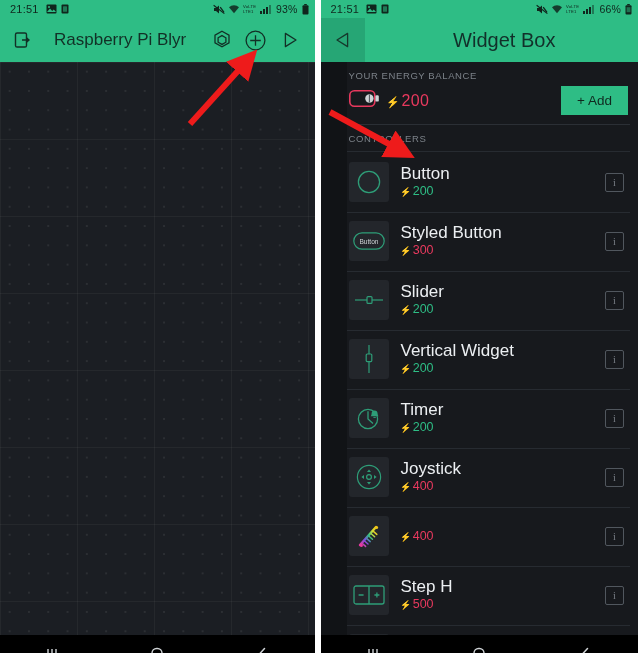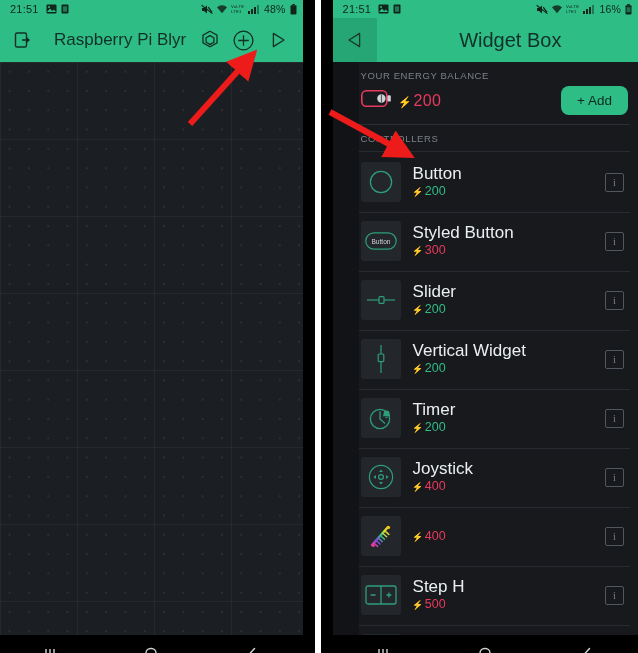--- a/index.html
+++ b/index.html
@@ -12,21 +12,20 @@
     height: 653px;
     font-family: "Liberation Sans", sans-serif;
     overflow: hidden;
   }
   #root {
     position: relative;
     width: 638px;
     height: 653px;
     display: flex;
     background: #000;
-    gap: 12px;
   }
 
   
   .panel {
     position: relative;
     width: 319px;
     height: 653px;
     overflow: hidden;
     background: #1a1d22;
   }
@@ -155,21 +154,21 @@
     display: flex;
     align-items: baseline;
   }
   .bolt { font-size: 11px; margin-right: 1px; }
   .bal-spacer { flex: 1; }
   .add-btn {
     background: #2ebd85;
     color: #10291f;
     font-size: 13.5px;
     border: none;
-    border-radius: 8px;
+    border-radius: 0;
     padding: 7px 16px;
     font-family: "Liberation Sans", sans-serif;
     cursor: pointer;
   }
   .divider-line {
     height: 1px;
     background: #2b2f35;
     margin: 9px 8px 0 0;
   }
 
@@ -296,21 +295,21 @@
             </svg>
         </span>
         <span>
           <svg class="sb-ico" width="11" height="10" viewBox="0 0 11 10">
               <rect x="0" y="7" width="2" height="3" fill="#10261d"></rect>
               <rect x="3" y="5" width="2" height="5" fill="#10261d"></rect>
               <rect x="6" y="3" width="2" height="7" fill="#10261d"></rect>
               <rect x="9" y="1" width="2" height="9" fill="#10261d" opacity=".45"></rect>
             </svg>
         </span>
-        <span class="sb-batt-pct">48%</span>
+        <span class="sb-batt-pct">93%</span>
         <span>
           <svg class="sb-ico" width="7" height="11" viewBox="0 0 7 11">
               <rect x="2.2" y="0" width="2.6" height="1.2" fill="#10261d"></rect>
               <rect x="0.5" y="1.2" width="6" height="9.3" rx="1" fill="#10261d"></rect>
             </svg>
         </span>
       </span>
     </div>
 
     <div class="appbar left-app">
@@ -405,21 +404,21 @@
             </svg>
         </span>
         <span>
           <svg class="sb-ico" width="11" height="10" viewBox="0 0 11 10">
               <rect x="0" y="7" width="2" height="3" fill="#10261d"></rect>
               <rect x="3" y="5" width="2" height="5" fill="#10261d"></rect>
               <rect x="6" y="3" width="2" height="7" fill="#10261d"></rect>
               <rect x="9" y="1" width="2" height="9" fill="#10261d" opacity=".45"></rect>
             </svg>
         </span>
-        <span class="sb-batt-pct">16%</span>
+        <span class="sb-batt-pct">66%</span>
         <span>
           <svg class="sb-ico" width="7" height="11" viewBox="0 0 7 11">
               <rect x="2.2" y="0" width="2.6" height="1.2" fill="#10261d"></rect>
               <rect x="0.5" y="1.2" width="6" height="9.3" rx="1" fill="#10261d"></rect>
               <rect x="1.6" y="3.2" width="3.8" height="5" fill="#2ebd85" opacity=".5"></rect>
             </svg>
         </span>
       </span>
     </div>
 

